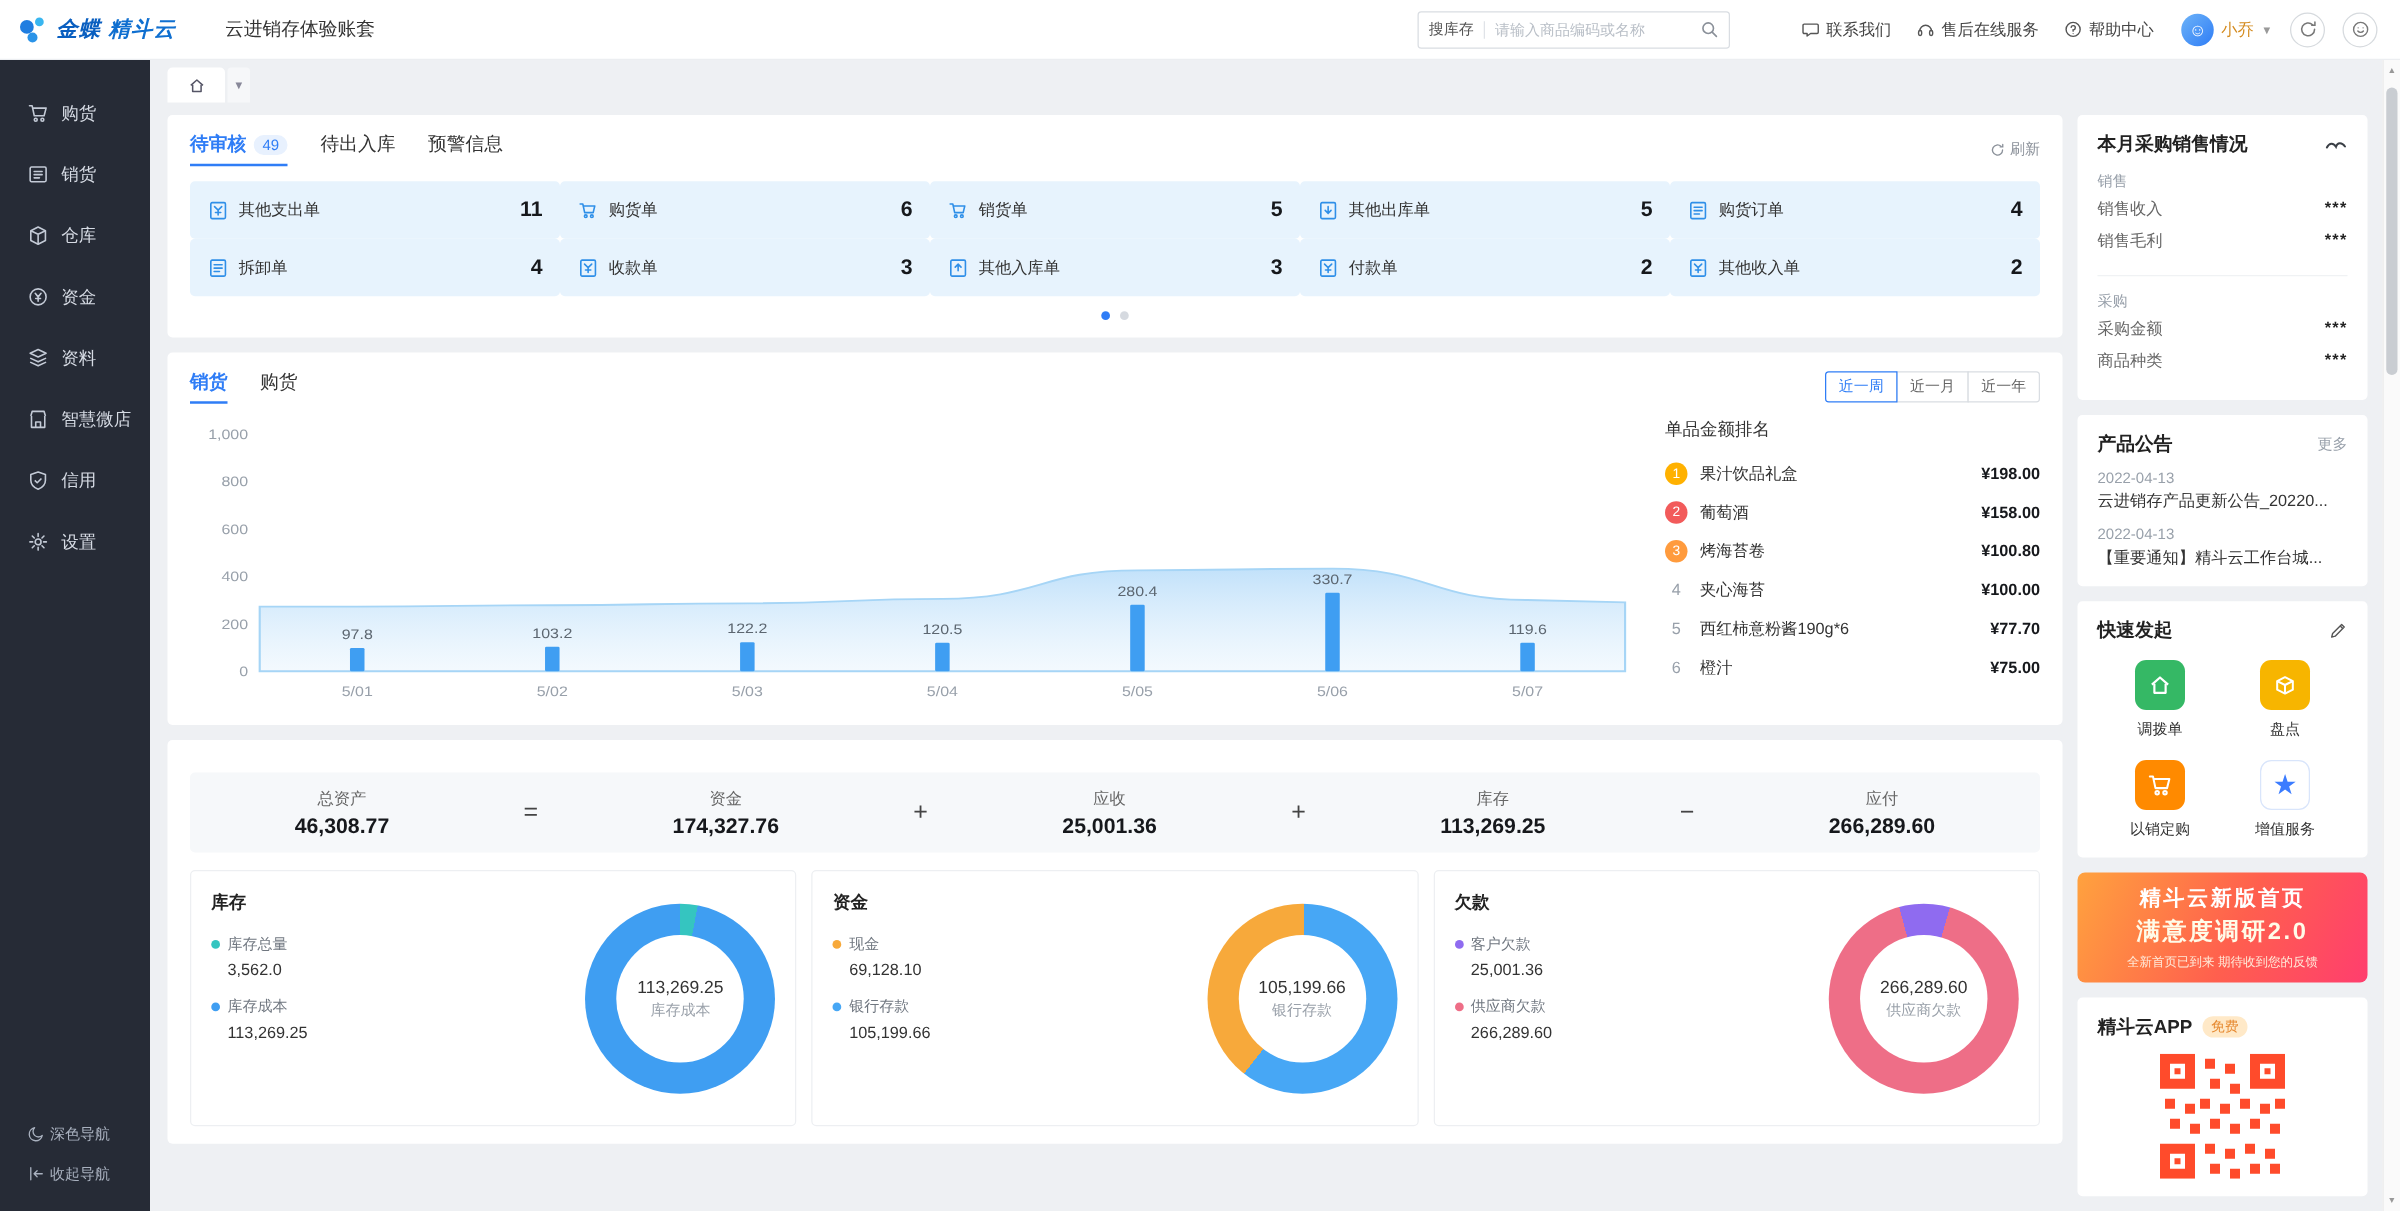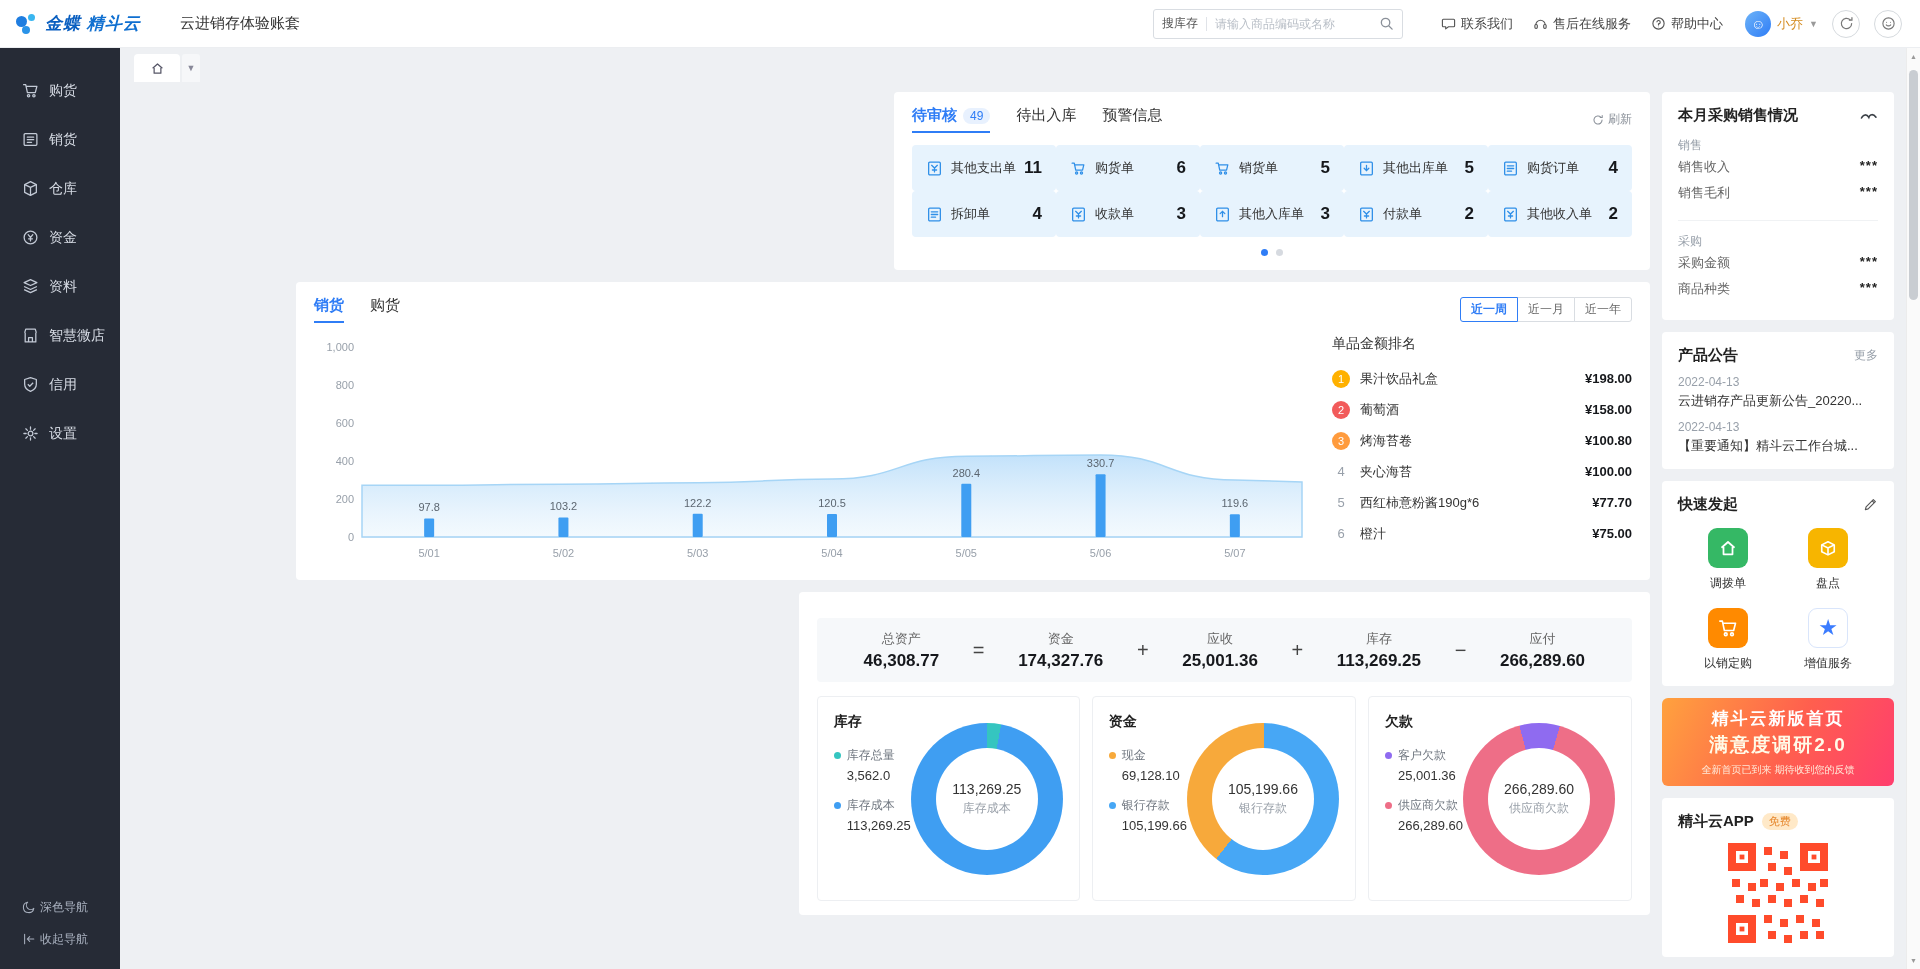--- a/index.html
+++ b/index.html
@@ -15,21 +15,21 @@
   .logo-dots { position:relative; width:24px; height:24px; flex:none; }
   .logo-dots i { position:absolute; border-radius:50%; display:block; }
   .logo-dots .d1 { width:11px; height:11px; background:#1f7de0; left:2px; top:4px; }
   .logo-dots .d2 { width:7px; height:7px; background:#39b6f0; right:3px; top:2px; }
   .logo-dots .d3 { width:8px; height:8px; background:#2a93e8; left:8px; bottom:2px; }
   .logo-text { font-size:17px; font-weight:bold; font-style:italic; color:#0f6fd0; letter-spacing:1px; white-space:nowrap; }
   .logo-text b { color:#0a5fc0; }
   .acct-title { font-size:15px; color:#333; margin-left:14px; white-space:nowrap; }
   .hd-spacer { flex:1; }
   .search { width:250px; height:30px; border:1px solid #d9dde2; border-radius:3px; display:flex;
-    align-items:center; padding:0 8px; margin-right:18px; color:#555; }
+    align-items:center; padding:0 8px; margin-right:37px; color:#555; }
   .search-cat { font-size:12px; color:#555; white-space:nowrap; }
   .search-sep { width:1px; height:14px; background:#e0e3e8; margin:0 8px; }
   .search input { border:none; outline:none; flex:1; min-width:0; font-size:12px; color:#333;
     font-family:inherit; background:transparent; }
   .search input::placeholder { color:#b9bfc7; }
   .hd-link { display:flex; align-items:center; gap:5px; color:#444; font-size:13px; margin-left:20px;
     white-space:nowrap; cursor:pointer; }
   .hd-link .ic { color:#555; }
   .user { display:flex; align-items:center; gap:6px; margin-left:22px; cursor:pointer; }
   .avatar { width:26px; height:26px; border-radius:50%; background:linear-gradient(135deg,#6db3f8,#2f7df6);
@@ -50,21 +50,21 @@
     color:#a9b1bf; font-size:12px; cursor:pointer; }
 
   
   .main { position:fixed; left:120px; top:48px; right:0; bottom:0; background:#eef0f3; overflow:hidden; }
   .tabstrip { height:34px; display:flex; align-items:flex-end; padding-left:14px; }
   .tab-home { width:46px; height:28px; background:#fff; border-radius:4px 4px 0 0; display:flex;
     align-items:center; justify-content:center; color:#556; cursor:pointer; }
   .tab-caret { width:18px; height:28px; display:flex; align-items:center; justify-content:center;
     background:#f6f7f9; color:#889; font-size:9px; margin-left:2px; border-radius:3px 3px 0 0; cursor:pointer; }
   .content { display:flex; gap:12px; padding:10px 26px 0 14px; height:calc(100% - 34px); overflow:hidden; }
-  .col-main { flex:1; min-width:0; display:flex; flex-direction:column; gap:12px;align-items:flex-end; }
+  .col-main { flex:1; min-width:0; display:flex; flex-direction:column; gap:12px; }
   .col-right { width:232px; flex:none; display:flex; flex-direction:column; gap:12px; }
   .card { background:#fff; border-radius:4px; padding:14px 18px; }
 
   
   .todo-head { display:flex; align-items:center; }
   .todo-tab { font-size:15px; color:#333; margin-right:26px; padding-bottom:8px; cursor:pointer; position:relative; }
   .todo-tab.active { color:#2f7df6; font-weight:bold; }
   .todo-tab.active::after { content:""; position:absolute; left:0; right:0; bottom:0; height:2px; background:#2f7df6; }
   .count-badge { display:inline-block; margin-left:6px; background:#e8f1fe; color:#2f7df6; font-size:12px;
     padding:1px 7px; border-radius:9px; font-weight:normal; }
@@ -80,21 +80,21 @@
   .dot.active { background:#2f7df6; }
 
   
   .sales-head { display:flex; align-items:center; }
   .sales-tab { font-size:15px; color:#333; margin-right:26px; padding-bottom:8px; cursor:pointer; position:relative; }
   .sales-tab.active { color:#2f7df6; font-weight:bold; }
   .sales-tab.active::after { content:""; position:absolute; left:0; right:0; bottom:0; height:2px; background:#2f7df6; }
   .range-group { margin-left:auto; display:flex; }
   .range-btn { border:1px solid #d9dde2; background:#fff; padding:3px 10px; font-size:12px; color:#666;
     cursor:pointer; margin-left:-1px; }
-  .range-btn:first-child { border-radius:3px 0 0 3px; margin-left:0;font-weight:bold; }
+  .range-btn:first-child { border-radius:3px 0 0 3px; margin-left:0; }
   .range-btn:last-child { border-radius:0 3px 3px 0; }
   .range-btn.active { color:#2f7df6; border-color:#2f7df6; position:relative; z-index:1; }
   .sales-body { display:flex; margin-top:8px; gap:18px; }
   .chart-wrap { flex:1; min-width:0; }
   .chart-wrap svg { width:100%; height:232px; }
   .ax { font-size:11px; fill:#98a0aa; }
   .bl { font-size:11px; fill:#5c6670; }
   .ranking { width:300px; flex:none; padding-top:4px; }
   .rank-title { font-size:14px; color:#333; margin-bottom:10px; }
   .rank-row { display:flex; align-items:center; height:31px; cursor:pointer; }

